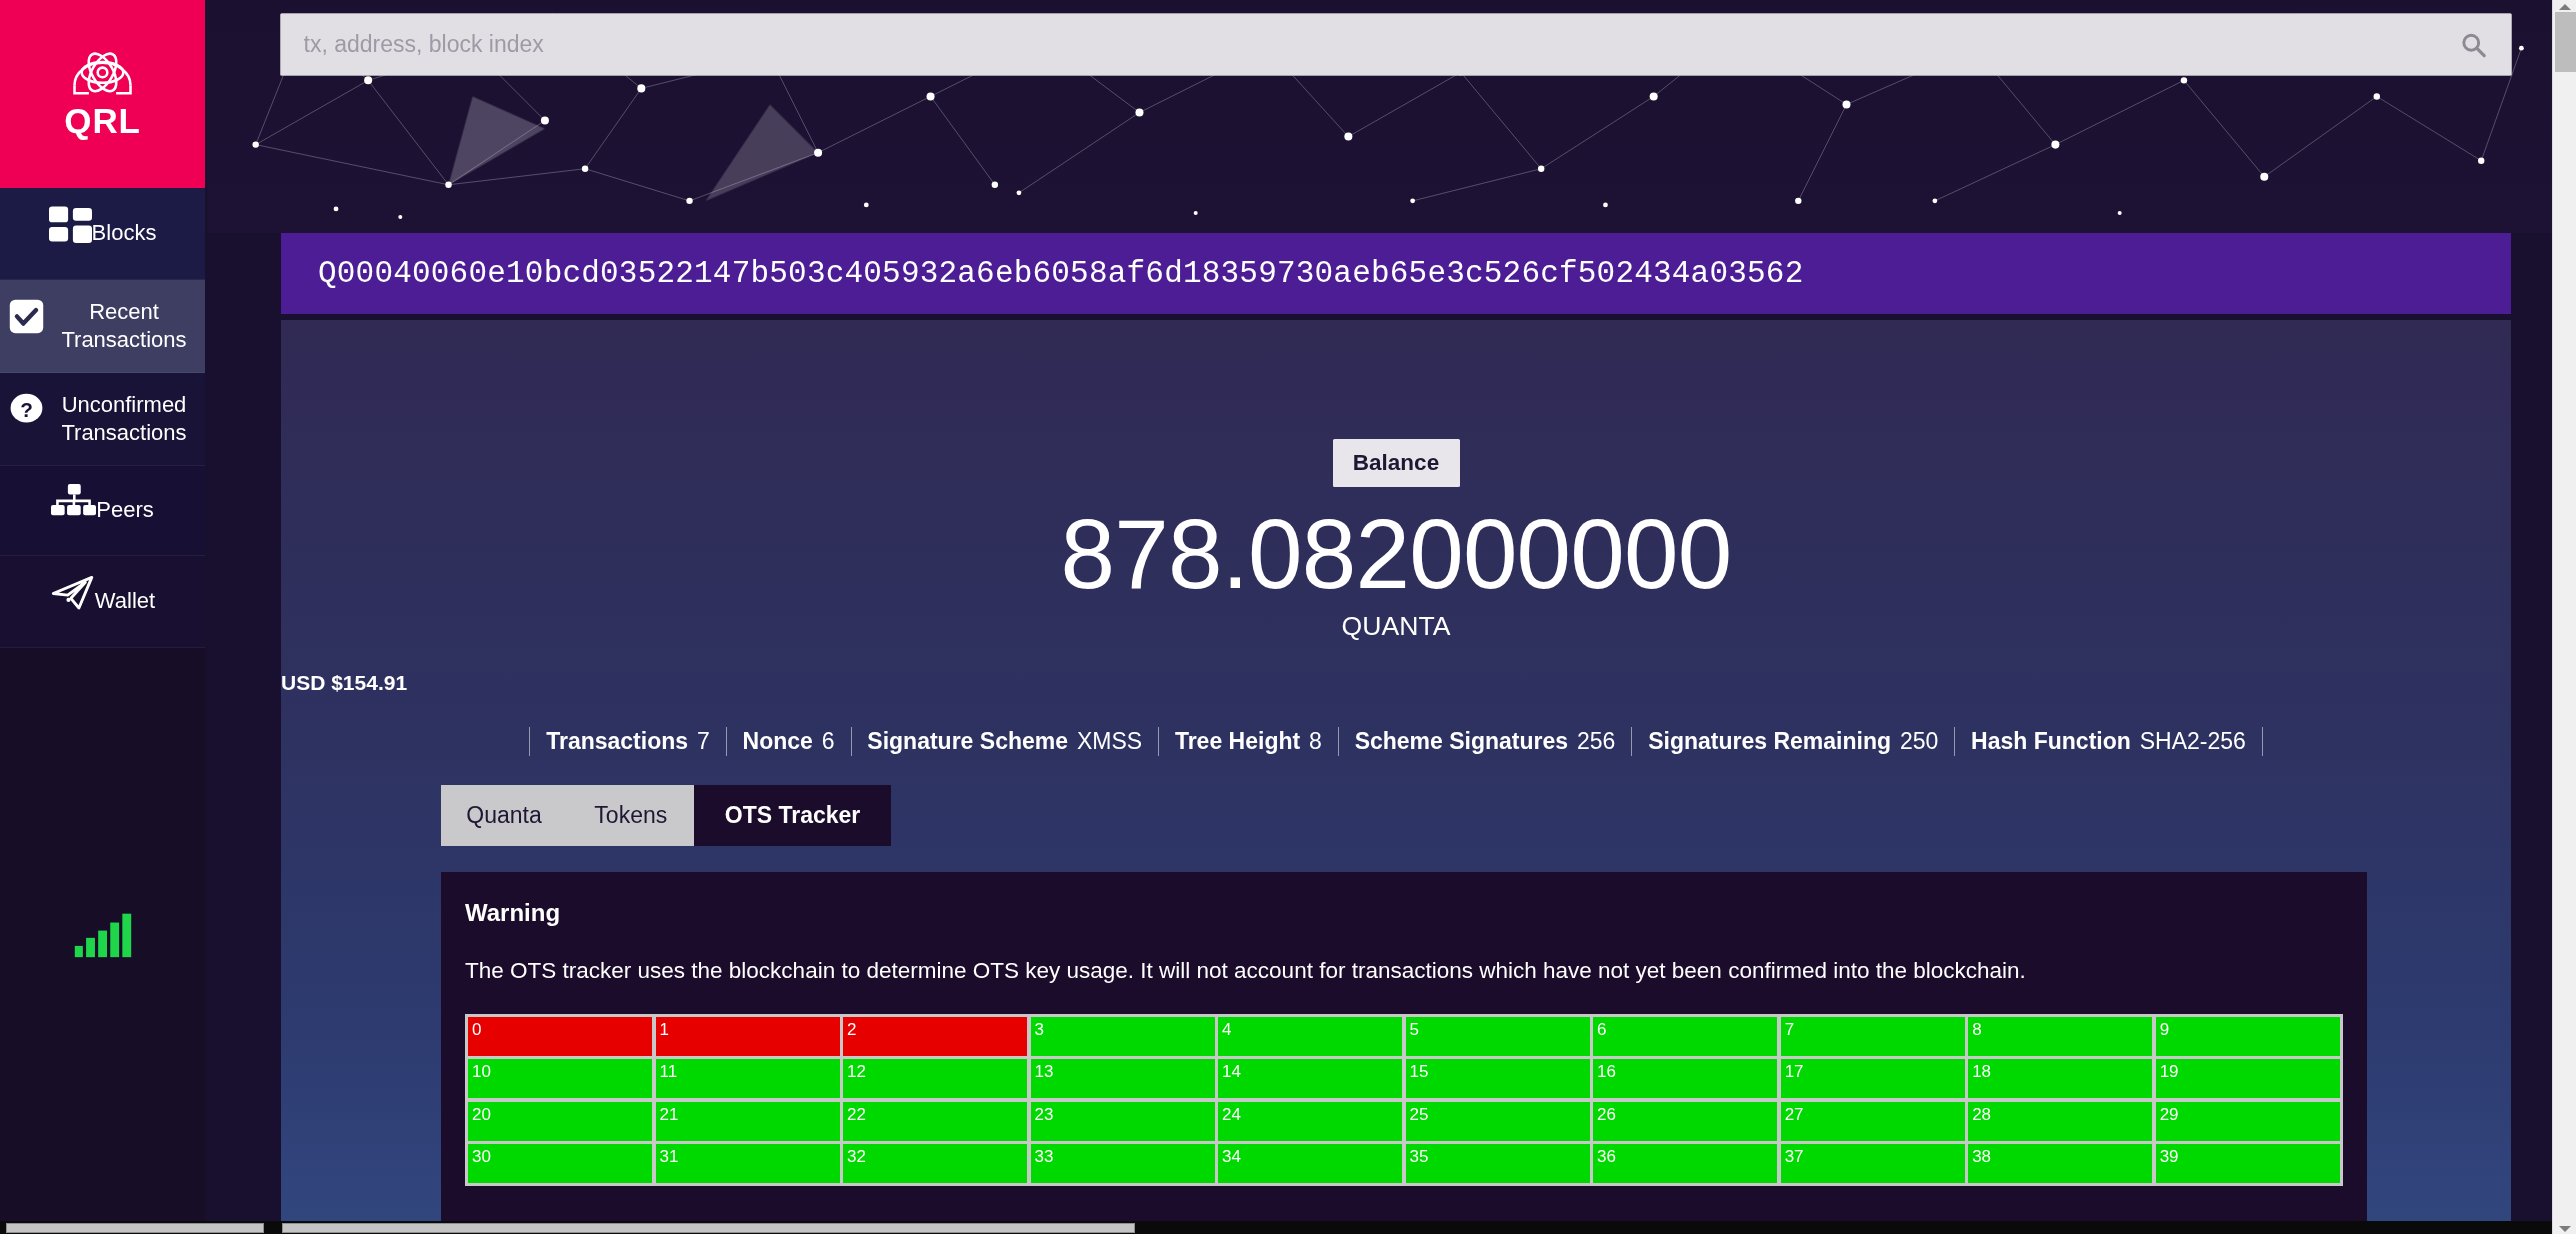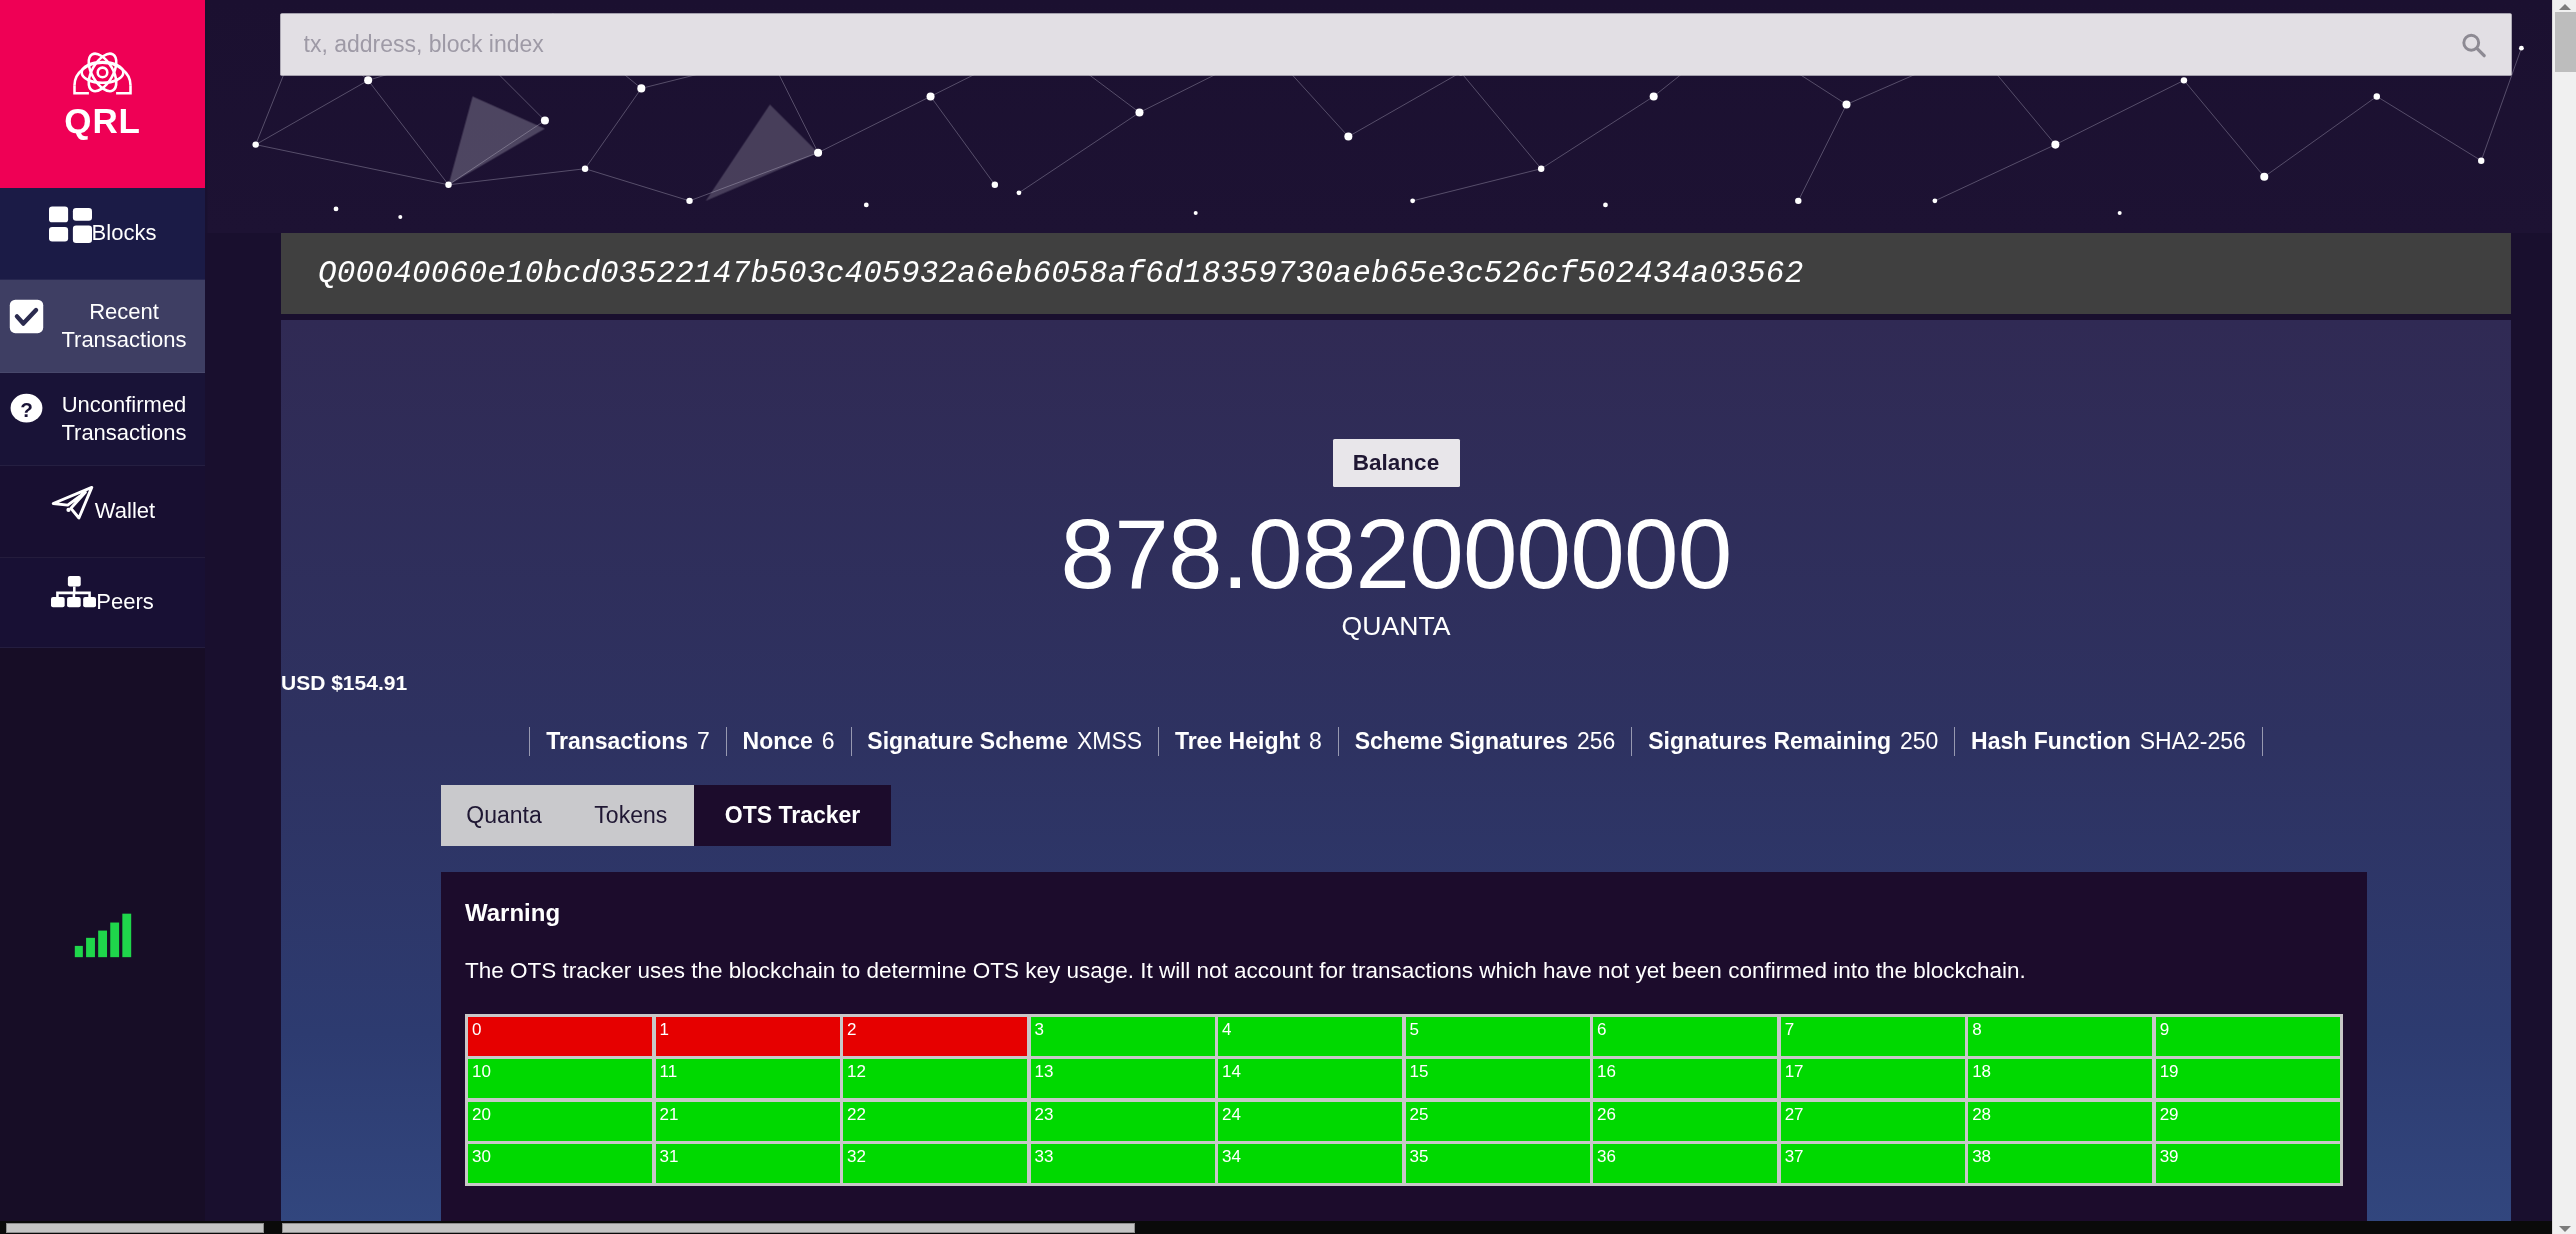--- a/index.html
+++ b/index.html
@@ -68,22 +68,22 @@
   }
   #search-input::placeholder { color:#9e9aa6; }
   #search-icon {
     position:absolute; right:24px; top:50%; transform:translateY(-50%);
     width:27px; height:27px; cursor:pointer;
   }
 
   
   #address-bar {
     position:absolute; left:76px; top:233px; width:2230px; height:81px;
-    background:#404040;
-    display:flex; align-items:center; padding-left:37px;font-style:italic;
+    background:#4c1d95;
+    display:flex; align-items:center; padding-left:37px;
   }
   #address-text {
     color:#fff; font-family:"Liberation Mono", monospace;
     font-size:31px; letter-spacing:0.2px; white-space:nowrap;
   }
 
   
   #body-panel {
     position:absolute; left:76px; top:320px; width:2230px; height:914px;
     background:linear-gradient(180deg,#302a54 0%,#2e3261 46%,#2d3b70 78%,#32477f 100%);
@@ -208,41 +208,41 @@
     <div class="nav-item nav-unconf">
       <span class="nav-icon">
         <svg width="43" height="37" viewBox="0 0 54 46">
           <ellipse cx="27" cy="20" rx="20" ry="18" fill="#fff"></ellipse>
           <text x="27" y="31" font-family="Liberation Sans, sans-serif" font-size="26" font-weight="700" fill="#191337" text-anchor="middle">?</text>
         </svg>
       </span>
       <span class="nav-label">Unconfirmed Transactions</span>
     </div>
 
-    <div class="nav-item nav-wallet">
-      <span class="nav-icon">
-        <svg width="45" height="39" viewBox="0 0 56 48">
-          <path d="M4 24 L52 4 L36 42 L26 30 L44 10 L22 26 Z" fill="none" stroke="#fff" stroke-width="3.6" stroke-linejoin="round"></path>
-          <circle cx="23" cy="32" r="2.6" fill="#fff"></circle>
-        </svg>
-      </span>
-      <span class="nav-label">Wallet</span>
-    </div>
-
     <div class="nav-item nav-peers">
       <span class="nav-icon">
         <svg width="45" height="37" viewBox="0 0 56 46">
           <rect x="21" y="0" width="16" height="13" rx="2.5" fill="#fff"></rect>
           <rect x="0" y="26" width="17" height="13" rx="2.5" fill="#fff"></rect>
           <rect x="20" y="26" width="17" height="13" rx="2.5" fill="#fff"></rect>
           <rect x="40" y="26" width="16" height="13" rx="2.5" fill="#fff"></rect>
           <path d="M29 13 v8 M8 26 v-5 h40 v5 M28.5 21 v5" stroke="#fff" stroke-width="3.2" fill="none"></path>
         </svg>
       </span>
       <span class="nav-label">Peers</span>
+    </div>
+
+    <div class="nav-item nav-wallet">
+      <span class="nav-icon">
+        <svg width="45" height="39" viewBox="0 0 56 48">
+          <path d="M4 24 L52 4 L36 42 L26 30 L44 10 L22 26 Z" fill="none" stroke="#fff" stroke-width="3.6" stroke-linejoin="round"></path>
+          <circle cx="23" cy="32" r="2.6" fill="#fff"></circle>
+        </svg>
+      </span>
+      <span class="nav-label">Wallet</span>
     </div>
 
     <div class="nav-item nav-stats">
       <span class="nav-icon">
         <svg width="58" height="52" viewBox="0 0 72 64">
           <rect x="1" y="48" width="10" height="14" fill="#1fd64b"></rect>
           <rect x="15" y="38" width="11" height="24" fill="#1fd64b"></rect>
           <rect x="30" y="29" width="11" height="33" fill="#1fd64b"></rect>
           <rect x="45" y="19" width="11" height="43" fill="#1fd64b"></rect>
           <rect x="60" y="8" width="11" height="54" fill="#1fd64b"></rect>

